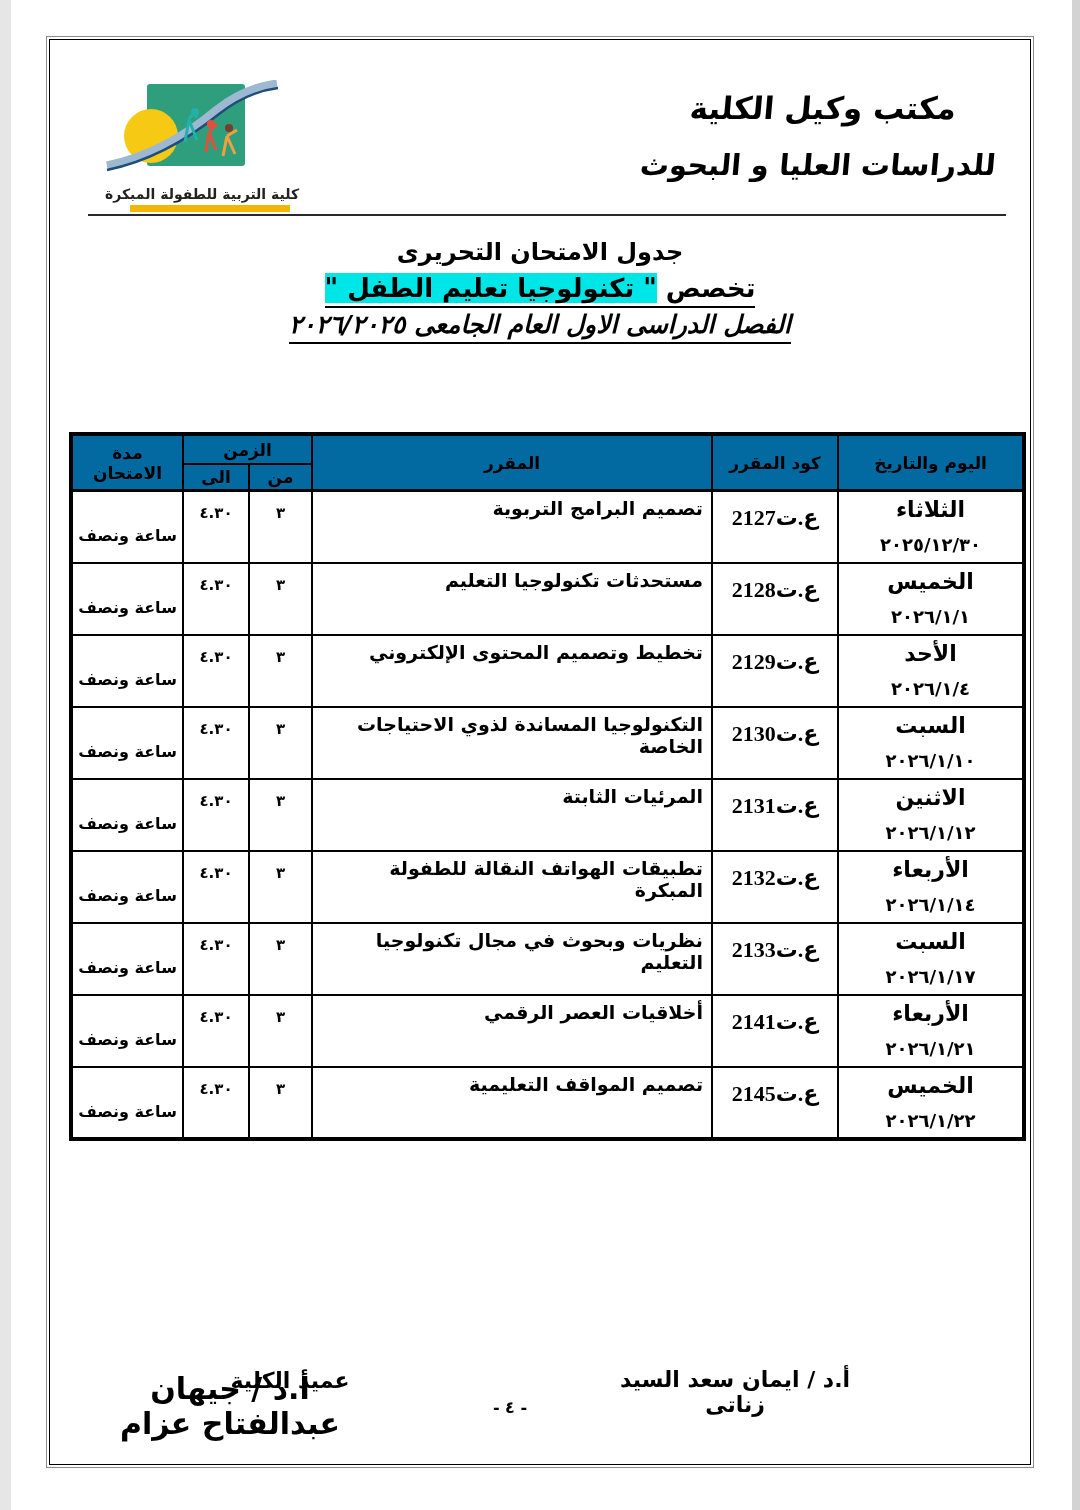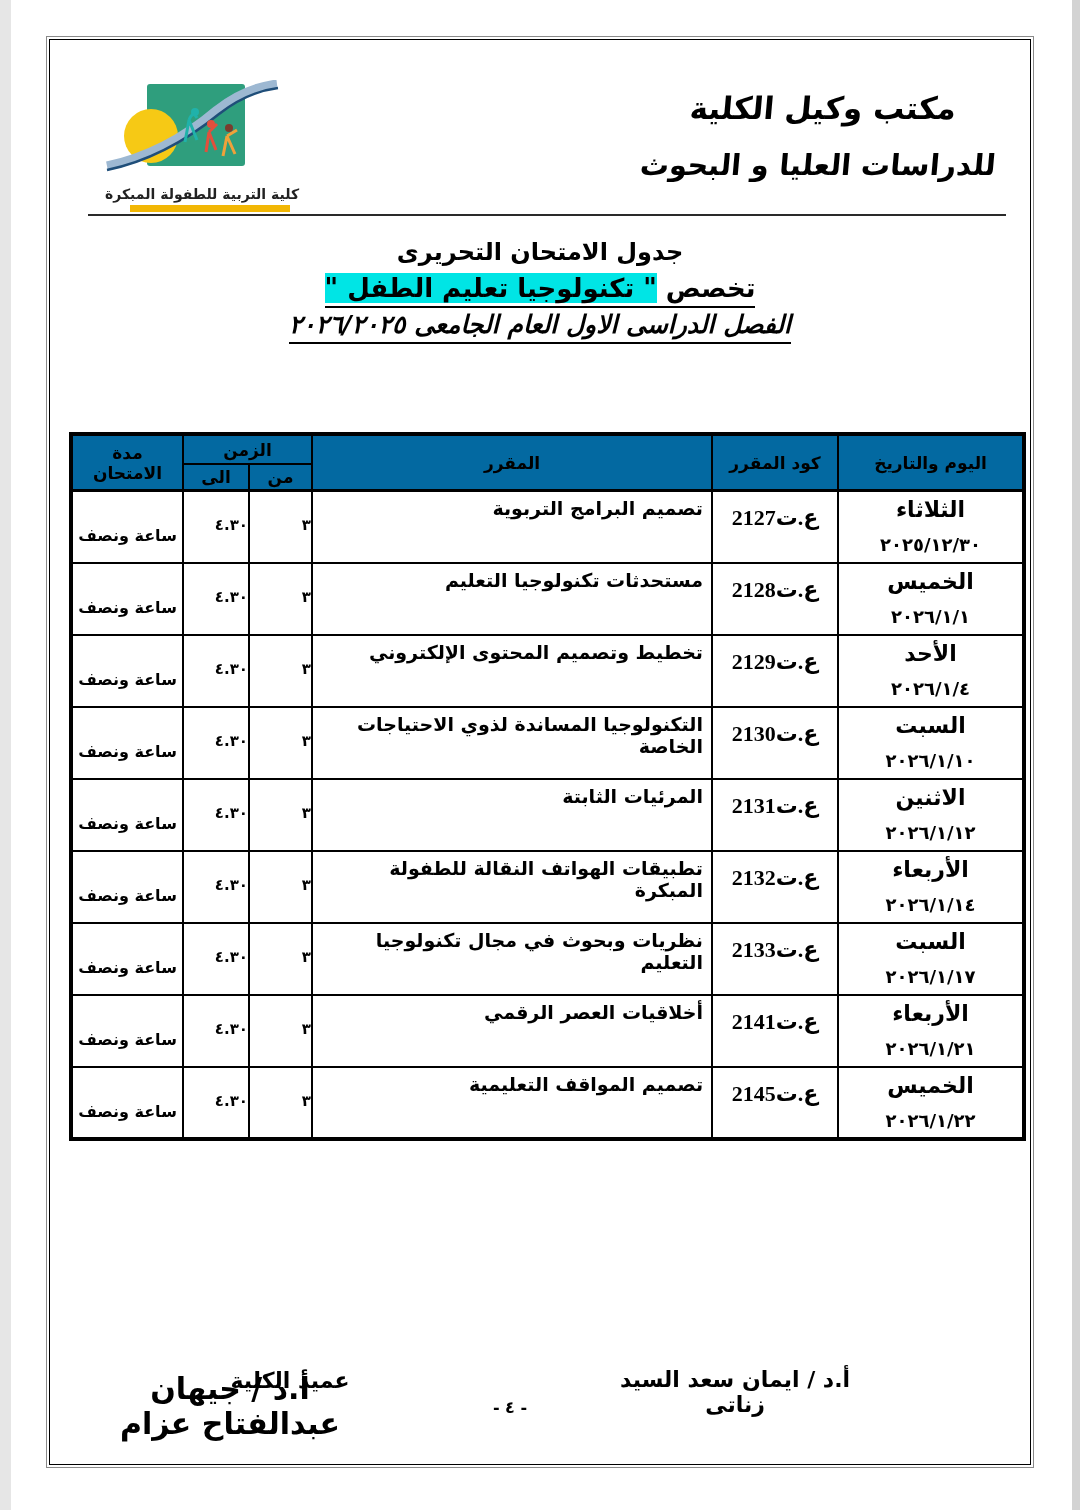--- a/index.html
+++ b/index.html
@@ -63,21 +63,21 @@
   table.exam tbody tr:first-child td { border-top:3px solid #000; }
 
   td.c-day  { vertical-align:top; text-align:center; padding-top:5px; }
   td.c-day .day  { font-size:22px; font-weight:bold; }
   td.c-day .date { font-size:18px; font-weight:bold; letter-spacing:3px; margin-top:12px; direction:rtl; }
   td.c-code { vertical-align:top; text-align:center; padding-top:13px;
               font-size:22px; font-weight:bold;
               font-family:"Liberation Serif","DejaVu Sans",serif; }
   td.c-course { vertical-align:top; padding:5px 8px 0;
                 font-size:19px; font-weight:bold; }
-  td.c-from, td.c-to { vertical-align:top; padding-top:24px;
+  td.c-from, td.c-to { vertical-align:top; text-align:center; padding-top:12px;
                        font-size:15px; font-weight:bold; }
   td.c-dur { vertical-align:top; text-align:center; padding-top:34px;
              font-size:16px; font-weight:bold; }
 
   
   .sig { position:absolute; direction:rtl; font-weight:bold; text-align:center; }
   .sig-right-title { top:1252px; right:66px;  width:424px; font-size:22px; }
   .sig-left-title  { top:1328px; left:140px;  width:200px; font-size:22px; }
   .sig-right-name  { top:1327px; right:150px; width:290px; font-size:22px; }
   .sig-left-name   { top:1331px; left:30px;   width:300px; font-size:30px; }

